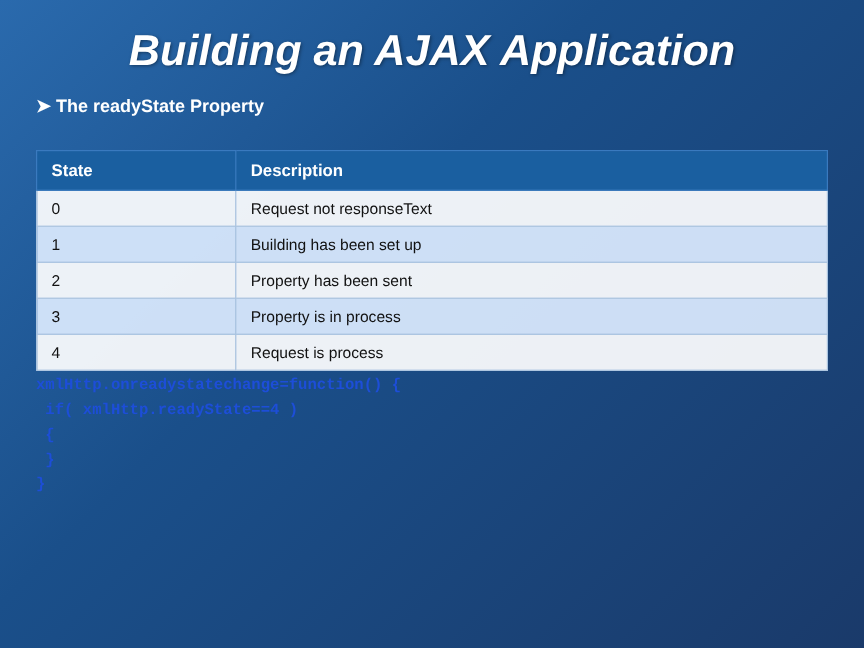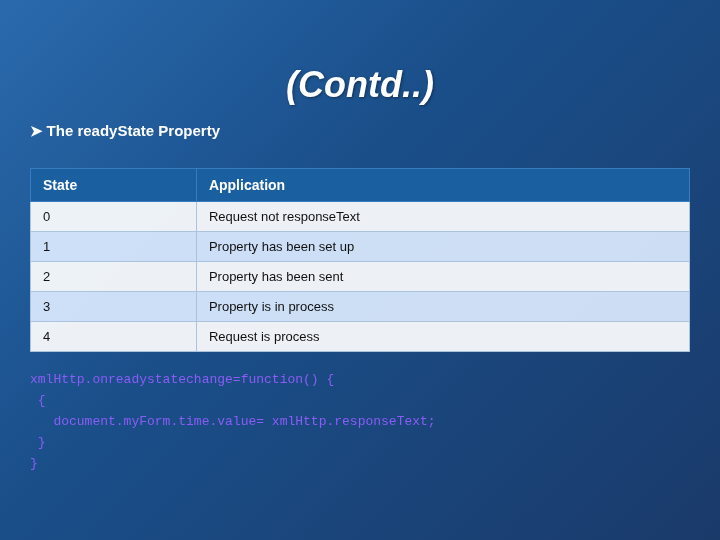--- a/index.html
+++ b/index.html
@@ -32,21 +32,21 @@
     }
 
     .subtitle-arrow {
       color: #fff;
       margin-right: 4px;
     }
 
     table {
       width: 100%;
       border-collapse: collapse;
-      margin-bottom: 18px;
+      margin-bottom: 2px;
     }
 
     thead tr {
       background-color: #1a5fa0;
     }
 
     thead th {
       color: #fff;
       font-size: 14px;
       font-weight: bold;
@@ -64,74 +64,74 @@
     }
 
     tbody td {
       color: #111;
       font-size: 13px;
       padding: 7px 12px;
       border: 1px solid #aac4e0;
     }
 
     .code-block {
-      color: #8b5cf6;
+      color: #1d4ed8;
       font-family: 'Courier New', monospace;
       font-size: 13px;
       line-height: 1.6;
       background: transparent;
+      font-weight: bold;
     }
 
     .code-block .line {
       display: block;
       white-space: pre;
     }
   </style>
 </head>
 <body>
 
 <div class="title">
-  <br>
-  <span>(Contd..)</span>
+  <span>Building an AJAX Application</span><br>
 </div>
 
 <div class="subtitle">
   <span class="subtitle-arrow">➤</span><span>The readyState Property</span>
 </div>
 
 <table>
   <thead>
     <tr>
       <th>State</th>
-      <th>Application</th>
+      <th>Description</th>
     </tr>
   </thead>
   <tbody id="table-body">
   <tr>
         <td>0</td>
         <td>Request not responseText</td>
       </tr>
       <tr>
         <td>1</td>
-        <td>Property has been set up</td>
+        <td>Building has been set up</td>
       </tr>
       <tr>
         <td>2</td>
         <td>Property has been sent</td>
       </tr>
       <tr>
         <td>3</td>
         <td>Property is in process</td>
       </tr>
       <tr>
         <td>4</td>
         <td>Request is process</td>
       </tr>
     </tbody>
 </table>
 
 <div class="code-block" id="code-block">
 <span class="line">xmlHttp.onreadystatechange=function() {</span>
+    <span class="line"> if( xmlHttp.readyState==4 )</span>
     <span class="line"> {</span>
-    <span class="line">   document.myForm.time.value= xmlHttp.responseText;</span>
     <span class="line"> }</span>
     <span class="line">}</span>
   </div>
 
 </body></html>

